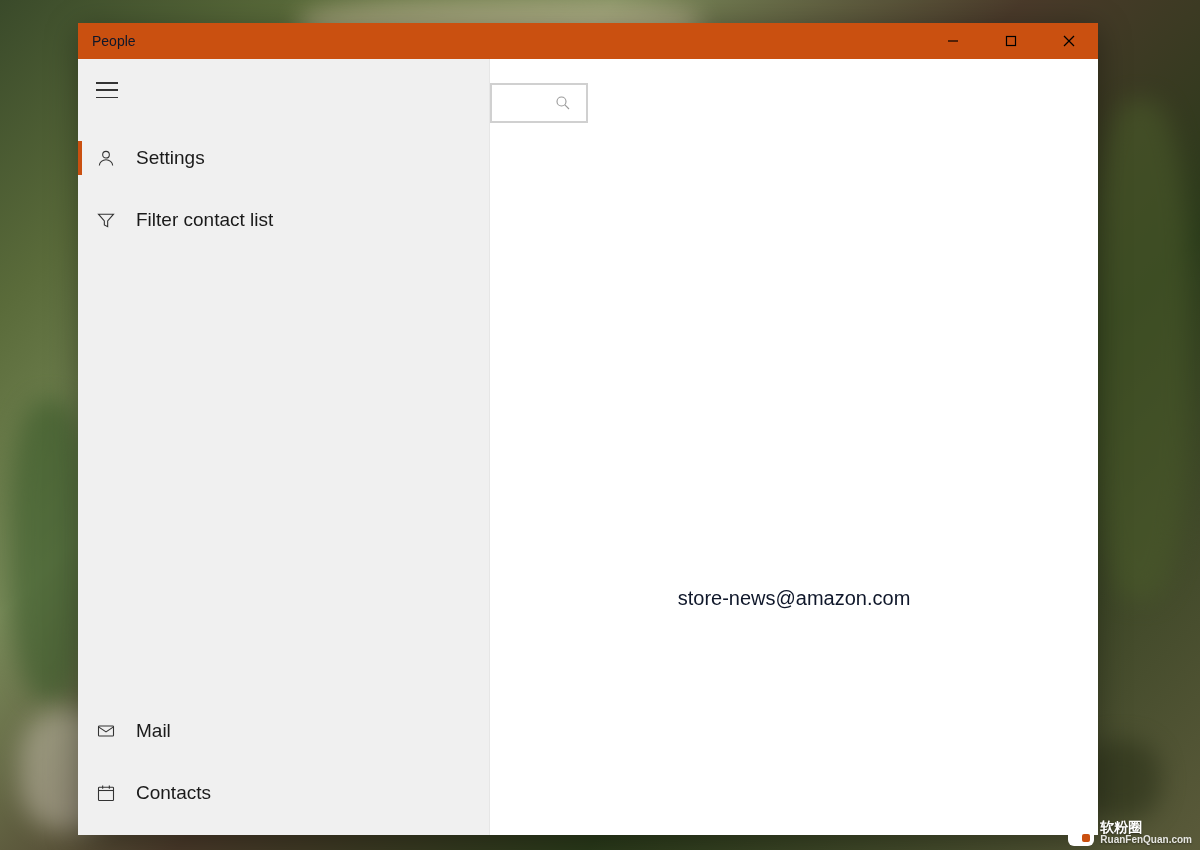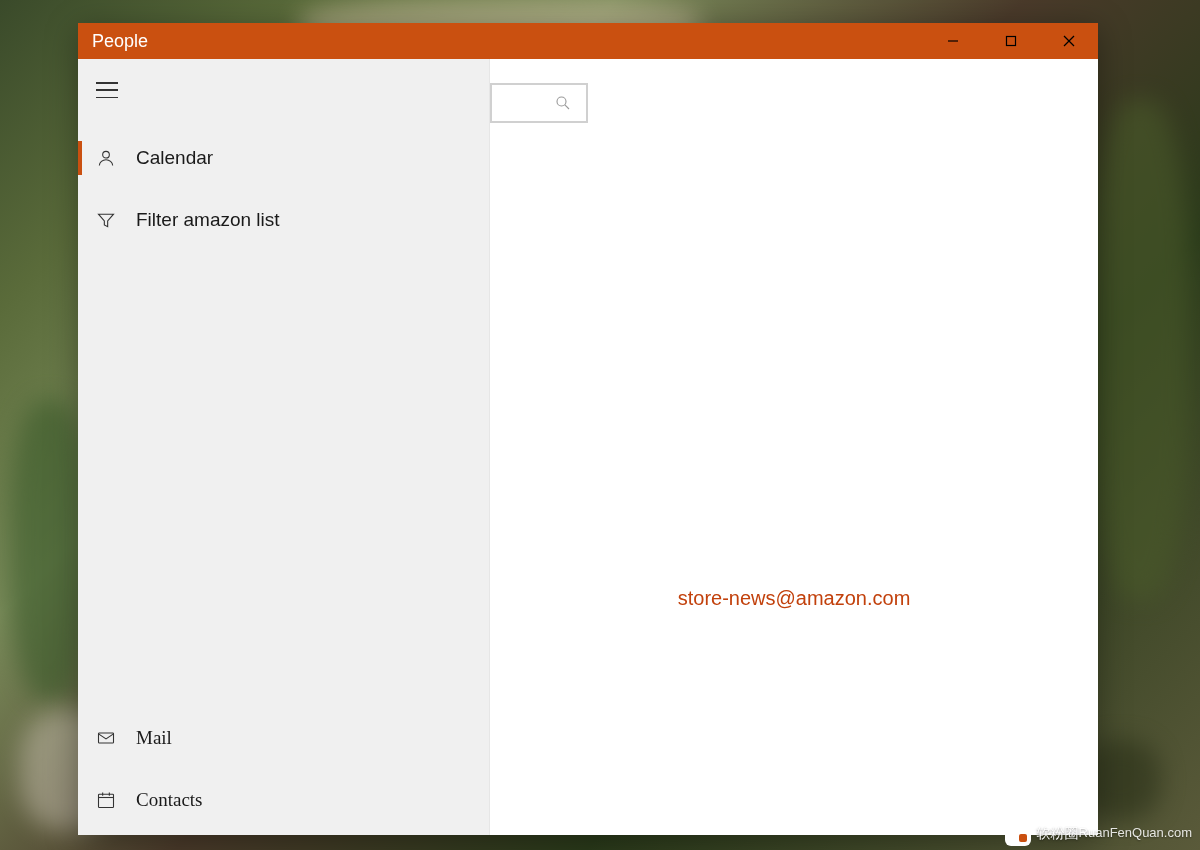--- a/index.html
+++ b/index.html
@@ -30,22 +30,22 @@
   .titlebar {
     height: 36px;
     background: #ca5010;
     display: flex;
     align-items: center;
     color: #000;
     flex-shrink: 0;
   }
   .titlebar .title {
     padding-left: 14px;
-    font-size: 18px;
-    color: #ffffff;
+    font-size: 14px;
+    color: #0f172a;
   }
   .titlebar .spacer { flex: 1; }
   .win-btn {
     width: 58px;
     height: 36px;
     display: flex;
     align-items: center;
     justify-content: center;
     cursor: pointer;
   }
@@ -71,21 +71,21 @@
     padding-left: 18px;
   }
   .hamburger {
     width: 22px; height: 16px;
     display: flex; flex-direction: column; justify-content: space-between;
     cursor: pointer;
   }
   .hamburger span { height: 1.5px; background: #333; width: 100%; display:block; }
 
   .nav-top { padding-top: 6px; }
-  .nav-bottom { margin-top: auto; padding-bottom: 4px; font-family: Liberation Serif, serif; }
+  .nav-bottom { margin-top: auto; padding-bottom: 11px; }
 
   .nav-item {
     height: 62px;
     display: flex;
     align-items: center;
     padding-left: 18px;
     cursor: pointer;
     position: relative;
   }
   .nav-item .icon-slot {
@@ -129,21 +129,21 @@
     justify-content: flex-end;
     padding-right: 14px;
   }
   .search-box svg { width: 18px; height: 18px; stroke: #9a9a9a; fill: none; stroke-width: 1.5; }
 
   .email-text {
     position: absolute;
     left: 50%;
     top: 528px;
     transform: translateX(-50%);
-    color: #c2410c;
+    color: #0f172a;
     font-size: 20px;
   }
 
   .watermark {
     position: absolute;
     right: 8px;
     bottom: 4px;
     color: #fff;
     font-size: 14px;
     display: flex;
@@ -153,22 +153,22 @@
   }
   .watermark .wm-icon {
     width: 26px; height: 26px; border-radius: 6px;
     background: #fff;
     position: relative;
   }
   .watermark .wm-icon::after{
     content:""; position:absolute; right:4px; bottom:4px; width:8px; height:8px;
     background:#ca5010; border-radius:2px;
   }
-  .watermark .wm-text { display:flex; line-height:1.05; }
-  .watermark .wm-sub { font-size: 13px; opacity: 0.85; }
+  .watermark .wm-text { display:flex; flex-direction:column; line-height:1.05;font-weight:bold; }
+  .watermark .wm-sub { font-size: 10px; opacity: 0.85; }
 </style>
 </head>
 <body>
 
 <div class="bg-patch bp1"></div>
 <div class="bg-patch bp2"></div>
 <div class="bg-patch bp3"></div>
 <div class="bg-patch bp4"></div>
 <div class="bg-patch bp5"></div>
 
@@ -208,31 +208,31 @@
 
       <div class="nav-top">
 
         <div class="nav-item active">
           <span class="icon-slot">
             <svg viewBox="0 0 24 24">
                 <circle cx="12" cy="8" r="4"></circle>
                 <path d="M4 21c0-4 4-7 8-7s8 3 8 7"></path>
               </svg>
           </span>
-          <span class="label">Calendar</span>
+          <span class="label">Settings</span>
         </div>
 
 
         <div class="nav-item">
           <span class="icon-slot">
             <svg viewBox="0 0 24 24">
                 <path d="M3 5h18L14 13v7l-4-2v-5L3 5z"></path>
               </svg>
           </span>
-          <span class="label">Filter amazon list</span>
+          <span class="label">Filter contact list</span>
         </div>
 
       </div>
 
       <div class="nav-bottom">
 
         <div class="nav-item">
           <span class="icon-slot">
             <svg viewBox="0 0 24 24">
                 <rect x="3" y="6" width="18" height="12" rx="1"></rect>

